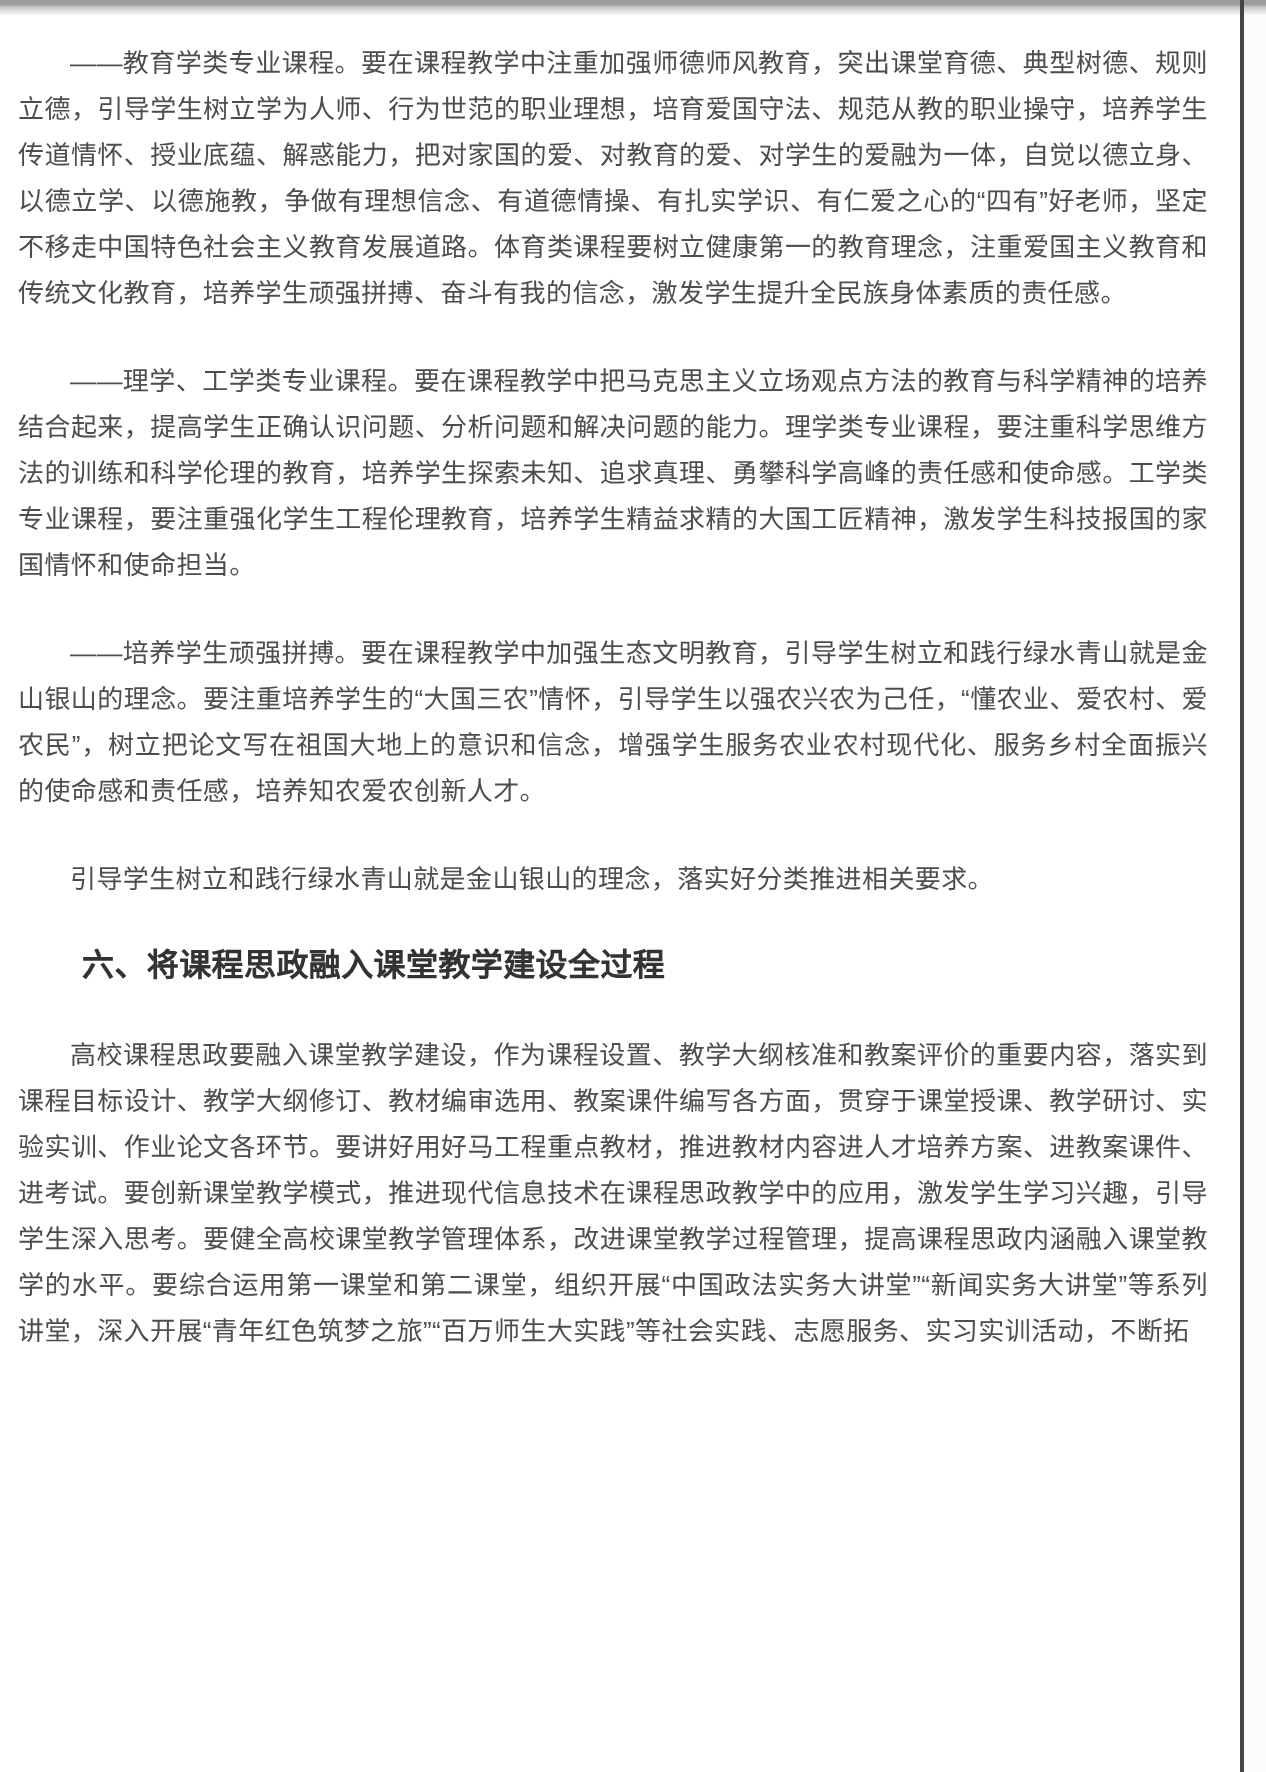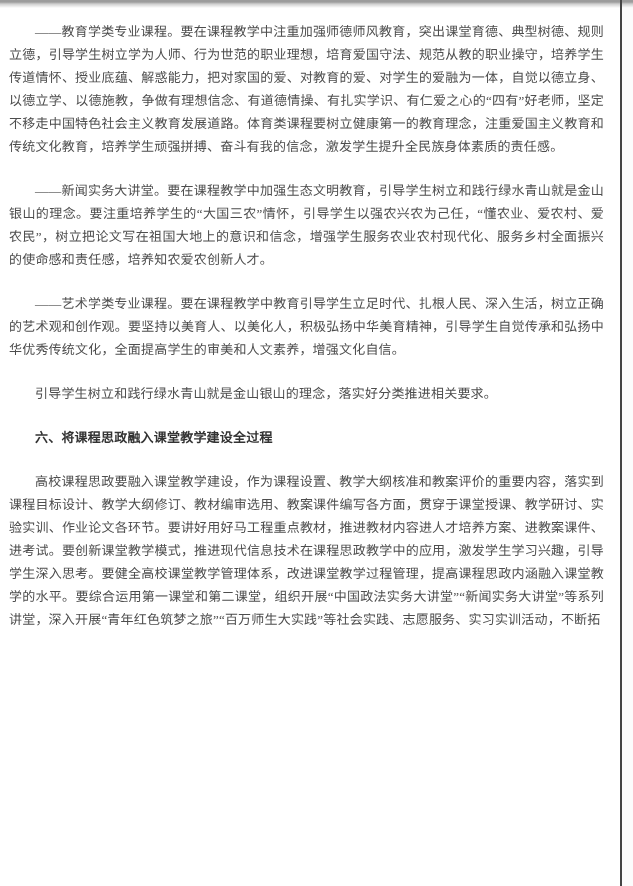--- a/index.html
+++ b/index.html
@@ -10,21 +10,21 @@
   body {
     width: 633px;
     height: 886px;
     overflow: hidden;
   }
   .page {
     position: relative;
     width: 633px;
     height: 886px;
     background: var(--page-background, #ffffff);
-    font-family: Liberation Serif, serif;
+    font-family: Liberation Sans, sans-serif;
     box-sizing: border-box;
   }
   .top-shadow {
     position: absolute;
     top: 0; left: 0; right: 0;
     height: 8px;
     background: linear-gradient(to bottom,
       var(--top-shadow, #9c9c9c) 0px,
       var(--top-shadow, #9c9c9c) 2px,
       #cfcfcf 4px,
@@ -60,42 +60,42 @@
     letter-spacing: 0.2px;
     z-index: 2;
   }
   .para {
     margin: 0 0 21px 0;
     text-indent: 2em;
   }
   .heading {
     margin: 0 0 21px 0;
     text-indent: 2em;
-    font-size: 13px;
+    font-size: 16px;
     line-height: 23px;
     font-weight: bold;
     color: var(--heading-text, #333333);
   }
 </style>
 </head>
 <body>
 
 <div class="page">
   <div class="top-shadow"></div>
   <div class="right-gutter"></div>
   <div class="right-border"></div>
 
   <div class="content">
     <p class="para">——教育学类专业课程。要在课程教学中注重加强师德师风教育，突出课堂育德、典型树德、规则立德，引导学生树立学为人师、行为世范的职业理想，培育爱国守法、规范从教的职业操守，培养学生传道情怀、授业底蕴、解惑能力，把对家国的爱、对教育的爱、对学生的爱融为一体，自觉以德立身、以德立学、以德施教，争做有理想信念、有道德情操、有扎实学识、有仁爱之心的“四有”好老师，坚定不移走中国特色社会主义教育发展道路。体育类课程要树立健康第一的教育理念，注重爱国主义教育和传统文化教育，培养学生顽强拼搏、奋斗有我的信念，激发学生提升全民族身体素质的责任感。</p>
 
+    <p class="para">——理学、工学类专业课程。要在课程教学中把马克思主义立场观点方法的教育与科学精神的培养结合起来，提高学生正确认识问题、分析问题和解决问题的能力。理学类专业课程，要注重科学思维方法的训练和科学伦理的教育，培养学生探索未知、追求真理、勇攀科学高峰的责任感和使命感。工学类专业课程，要注重强化学生工程伦理教育，培养学生精益求精的大国工匠精神，激发学生科技报国的家国情怀和使命担当。</p>
 
-    <p class="para">——新闻实务大讲堂。要在课程教学中加强生态文明教育，引导学生树立和践行绿水青山就是金山银山的理念。要注重培养学生的“大国三农”情怀，引导学生以强农兴农为己任，“懂农业、爱农村、爱农民”，树立把论文写在祖国大地上的意识和信念，增强学生服务农业农村现代化、服务乡村全面振兴的使命感和责任感，培养知农爱农创新人才。</p>
+    <p class="para">——培养学生顽强拼搏。要在课程教学中加强生态文明教育，引导学生树立和践行绿水青山就是金山银山的理念。要注重培养学生的“大国三农”情怀，引导学生以强农兴农为己任，“懂农业、爱农村、爱农民”，树立把论文写在祖国大地上的意识和信念，增强学生服务农业农村现代化、服务乡村全面振兴的使命感和责任感，培养知农爱农创新人才。</p>
 
 
-    <p class="para">——艺术学类专业课程。要在课程教学中教育引导学生立足时代、扎根人民、深入生活，树立正确的艺术观和创作观。要坚持以美育人、以美化人，积极弘扬中华美育精神，引导学生自觉传承和弘扬中华优秀传统文化，全面提高学生的审美和人文素养，增强文化自信。</p>
 
     <p class="para">引导学生树立和践行绿水青山就是金山银山的理念，落实好分类推进相关要求。</p>
 
     <h2 class="heading">六、将课程思政融入课堂教学建设全过程</h2>
 
     <p class="para">高校课程思政要融入课堂教学建设，作为课程设置、教学大纲核准和教案评价的重要内容，落实到课程目标设计、教学大纲修订、教材编审选用、教案课件编写各方面，贯穿于课堂授课、教学研讨、实验实训、作业论文各环节。要讲好用好马工程重点教材，推进教材内容进人才培养方案、进教案课件、进考试。要创新课堂教学模式，推进现代信息技术在课程思政教学中的应用，激发学生学习兴趣，引导学生深入思考。要健全高校课堂教学管理体系，改进课堂教学过程管理，提高课程思政内涵融入课堂教学的水平。要综合运用第一课堂和第二课堂，组织开展“中国政法实务大讲堂”“新闻实务大讲堂”等系列讲堂，深入开展“青年红色筑梦之旅”“百万师生大实践”等社会实践、志愿服务、实习实训活动，不断拓</p>
   </div>
 </div>
 
 </body></html>

